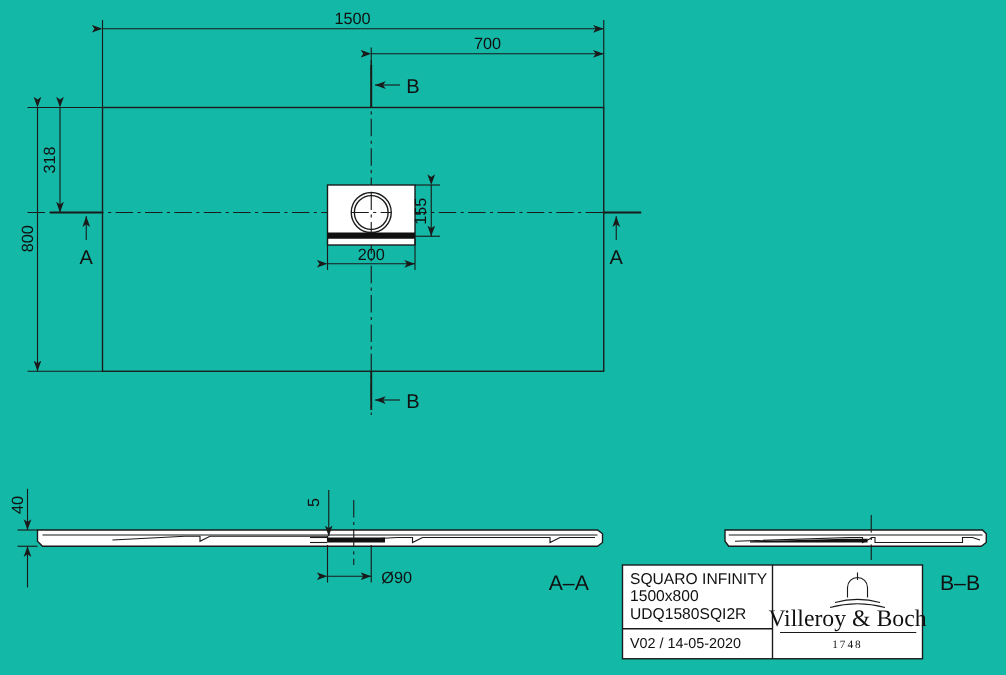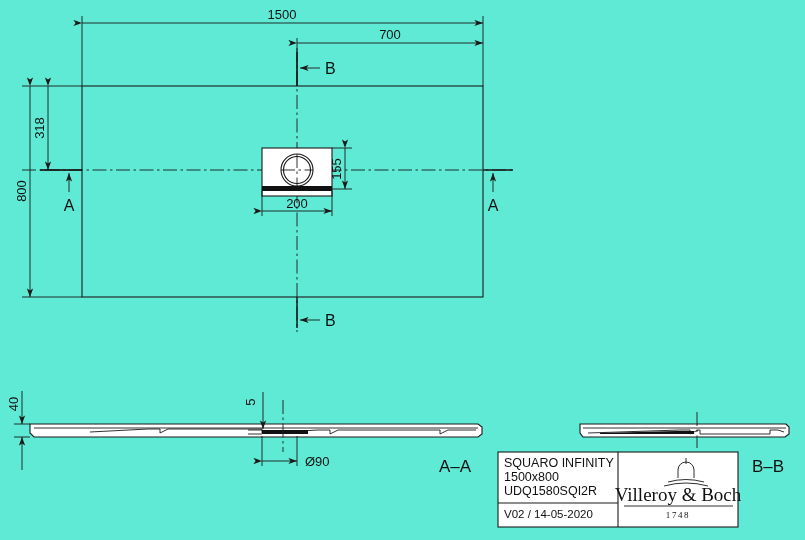--- a/index.html
+++ b/index.html
@@ -9,21 +9,21 @@
     background: #ffffff;
   }
   body {
     font-family: "Liberation Sans", sans-serif;
     color: #000000;
   }
   #sheet {
     position: relative;
     width: 805px;
     height: 540px;
-    background: #5eead4;
+    background: #14b8a6;
     overflow: hidden;
   }
   #sheet svg {
     position: absolute;
     top: 0;
     left: 0;
     width: 805px;
     height: 540px;
   }
   .ln      { stroke: #1a1a1a; stroke-width: 1.1; fill: none; }

